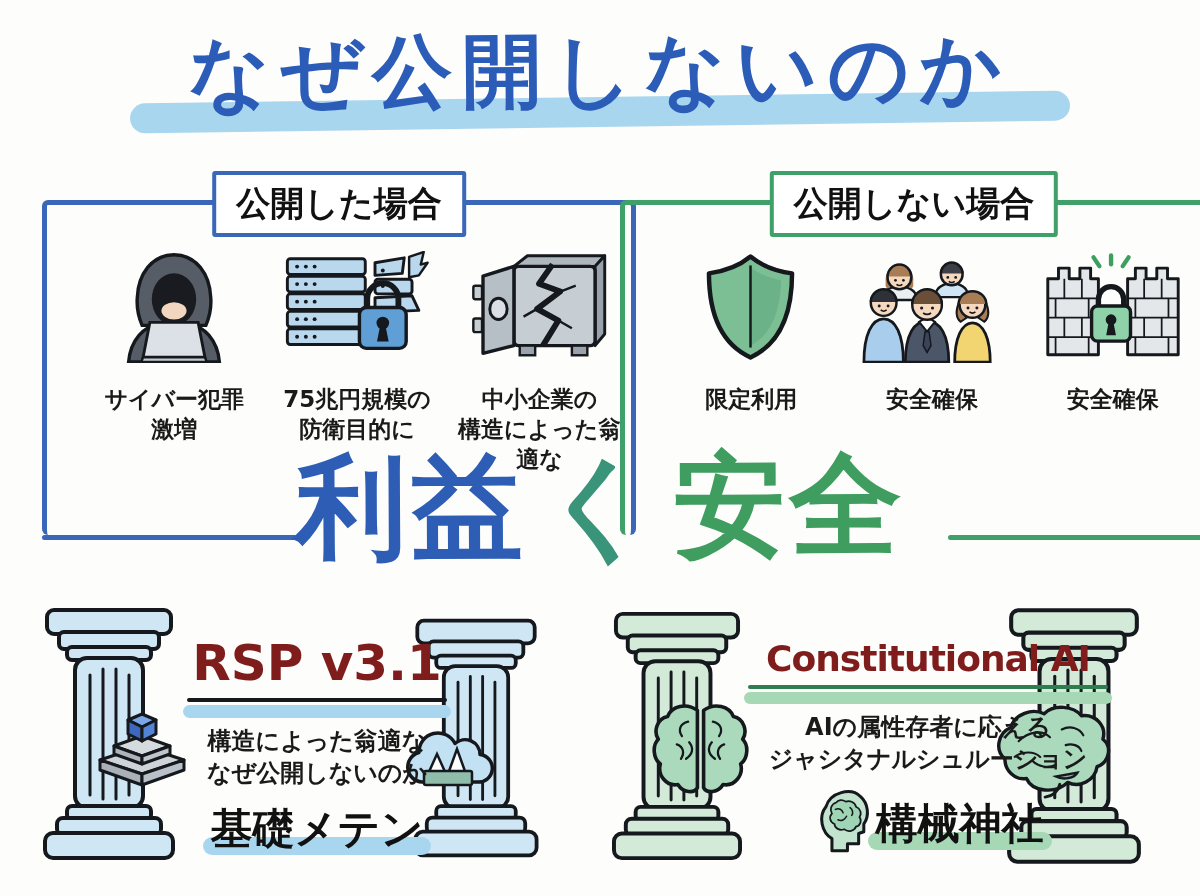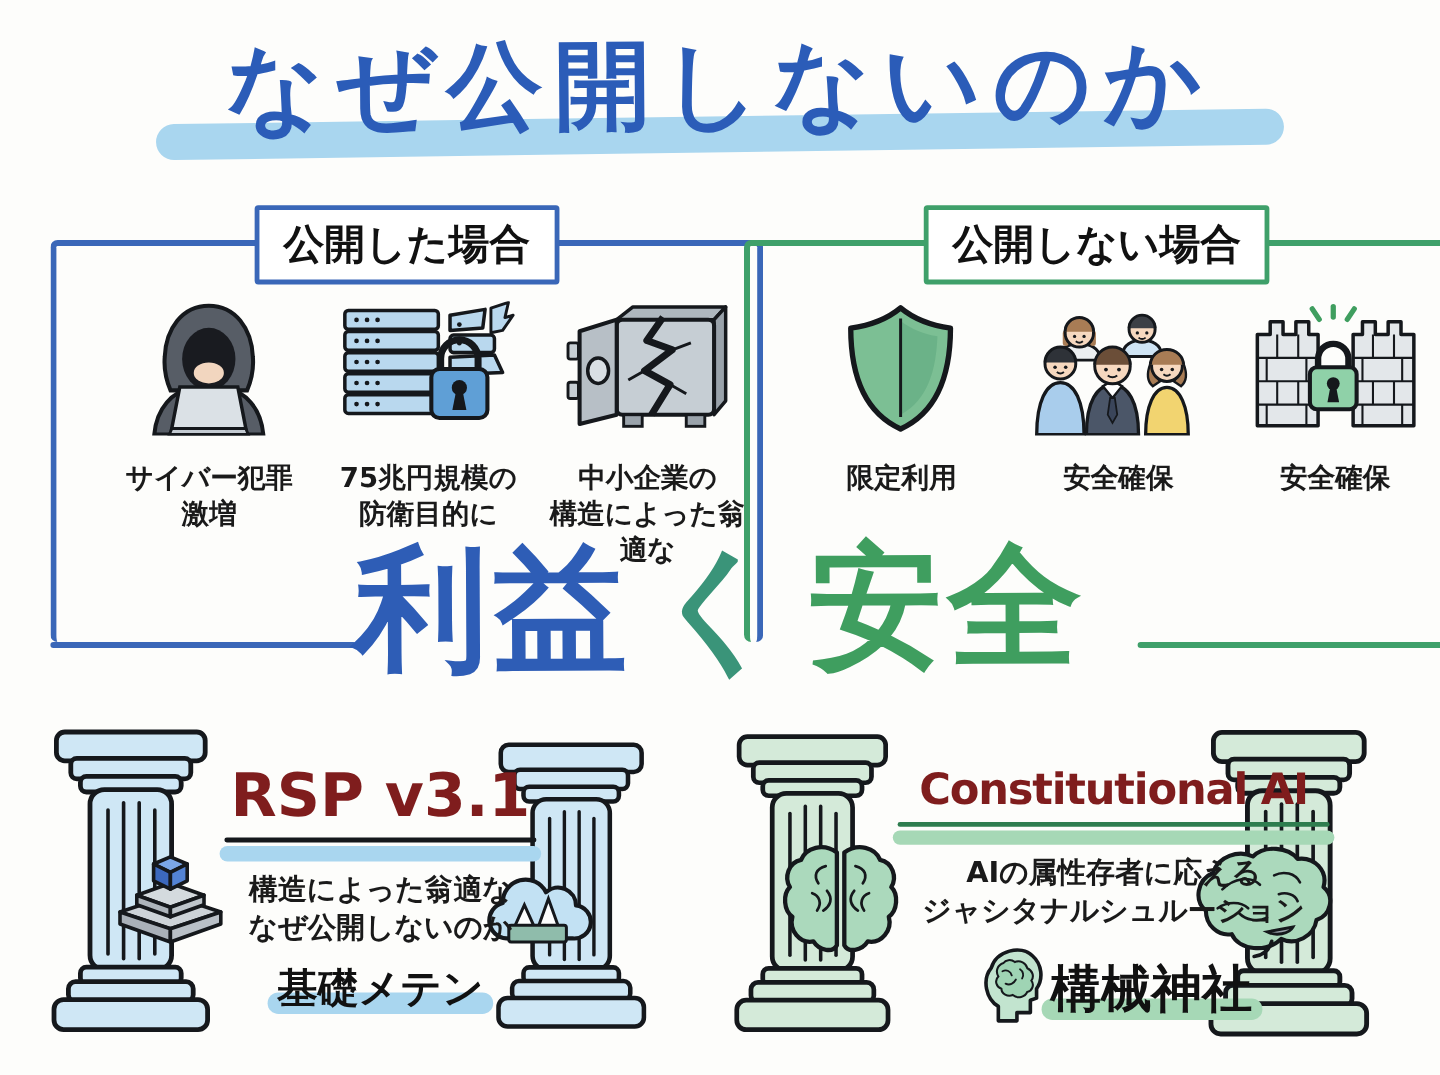--- a/index.html
+++ b/index.html
@@ -61,21 +61,21 @@
   .rule-green{height:4px;background:#2e7d4f;border-radius:2px;margin:6px 8px 0;}
   .hl-bar-blue{height:13px;background:#a9d6ef;border-radius:7px;margin:3px 0 8px;}
   .hl-bar-green{height:12px;background:#a6d8b6;border-radius:6px;margin:3px 4px 8px;}
   .f-desc{font-size:24px;font-weight:bold;line-height:1.32;}
   .keyword-wrap{position:relative;display:inline-block;margin-top:12px;}
   .keyword-hl{position:absolute;left:-8px;right:-8px;bottom:2px;height:18px;
     border-radius:9px;z-index:0;}
   .hl-blue{background:#a9d6ef;}
   .hl-green{background:#a6d8b6;}
   .keyword-text{position:relative;z-index:1;font-weight:bold;color:#111;}
-  .rsp-group .keyword-text{font-size:34px;}
+  .rsp-group .keyword-text{font-size:42px;}
   .cai-group .keyword-text{font-size:42px;}
   .cai-bottom{display:flex;align-items:center;justify-content:center;gap:1px;margin-top:8px;}
 </style>
 </head>
 <body>
 
 <div id="canvas">
 
   <svg width="0" height="0" style="position:absolute" aria-hidden="true">
     <symbol id="sym-pillar" viewBox="0 0 150 262">

